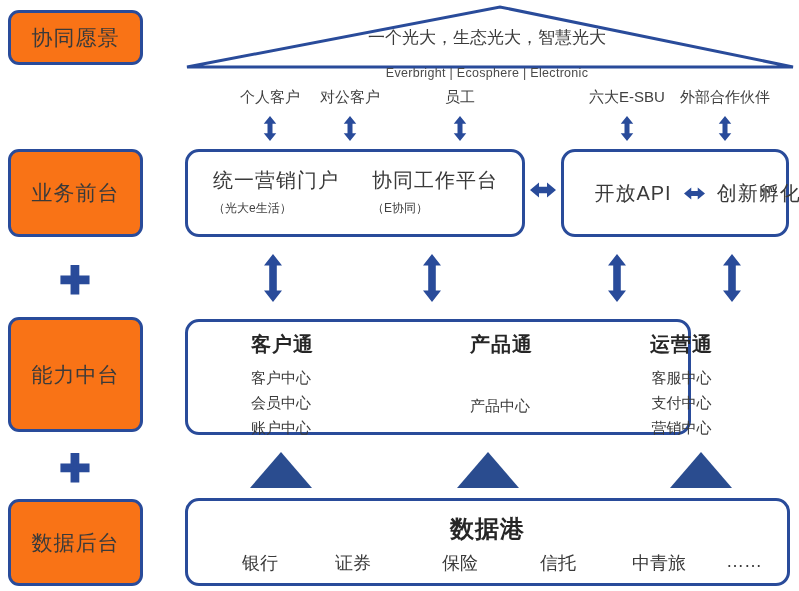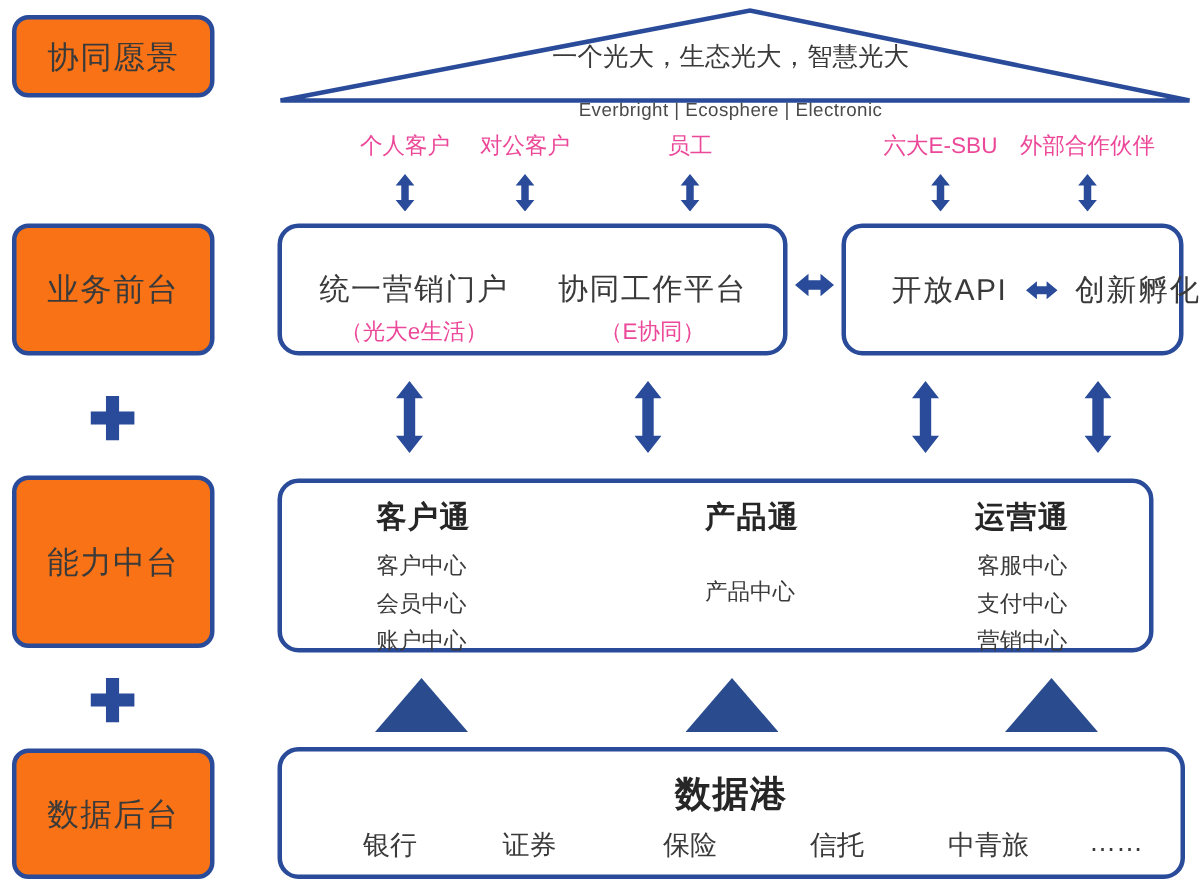--- a/index.html
+++ b/index.html
@@ -28,50 +28,50 @@
 
   
   .roof-svg{position:absolute;left:0;top:0;}
   .roof-text{position:absolute;left:362px;top:26px;width:250px;text-align:center;}
   .roof-title{font-size:17px;color:#3A3A3A;white-space:nowrap;}
   .roof-sub{font-size:12.5px;color:#4A4A4A;margin-top:17px;white-space:nowrap;letter-spacing:0.3px;}
 
   
   .actor{
     position:absolute;top:88px;transform:translateX(-50%);
-    font-size:15px;color:#ec4899;white-space:nowrap;
+    font-size:15px;color:#404040;white-space:nowrap;
   }
 
   
   .varrow-sm{position:absolute;top:116px;transform:translateX(-50%);}
   .varrow-lg{position:absolute;top:254px;transform:translateX(-50%);}
   .harrow-mid{position:absolute;left:530px;top:182px;}
 
   
   .big-box{
     position:absolute;border:3px solid #294B9A;border-radius:14px;
     box-sizing:border-box;background:#fff;
   }
   .front-box1{left:185px;top:149px;width:340px;height:88px;}
   .front-box2{left:561px;top:149px;width:228px;height:88px;
     display:flex;align-items:center;justify-content:center;padding-left:45px;}
-  .front-grp{position:absolute;top:15px;transform:translateX(-50%);text-align:center;white-space:nowrap;margin-top:12px;}
+  .front-grp{position:absolute;top:15px;transform:translateX(-50%);text-align:left;white-space:nowrap;}
   .grp1{left:88px;} .grp2{left:247px;}
   .front-main{font-size:20px;color:#3A3A3A;letter-spacing:1px;}
-  .front-sub{font-size:15px;color:#ec4899;margin-top:6px;}
+  .front-sub{font-size:12px;color:#404040;margin-top:6px;}
   .box2-label{font-size:20px;color:#3A3A3A;letter-spacing:1px;white-space:nowrap;}
   .box2-arrow{margin:0 12px;display:inline-flex;}
 
   
-  .mid-box{left:185px;top:319px;width:584px;height:116px;padding-left:40px;}
+  .mid-box{left:185px;top:319px;width:506px;height:116px;padding-left:40px;}
   .mid-col{position:absolute;top:9px;white-space:nowrap;}
   .col1{left:63px;} .col2{left:282px;} .col3{left:462px;text-align:center;}
   .mid-header{font-size:20px;font-weight:bold;color:#262626;letter-spacing:1px;margin-bottom:7px;}
   .mid-item{font-size:15px;color:#3A3A3A;line-height:25px;}
-  .col2 .mid-item{margin-top:25px;font-family:Liberation Serif, serif;}
+  .col2 .mid-item{margin-top:35px;}
 
   
   .tri{position:absolute;top:452px;transform:translateX(-50%);}
 
   
   .back-box{left:185px;top:498px;width:605px;height:88px;}
   .back-title{position:absolute;left:0;right:0;top:12px;text-align:center;
     font-size:24px;font-weight:bold;color:#262626;letter-spacing:1px;}
   .industry{position:absolute;top:50px;transform:translateX(-50%);
     font-size:18px;color:#3A3A3A;white-space:nowrap;}

